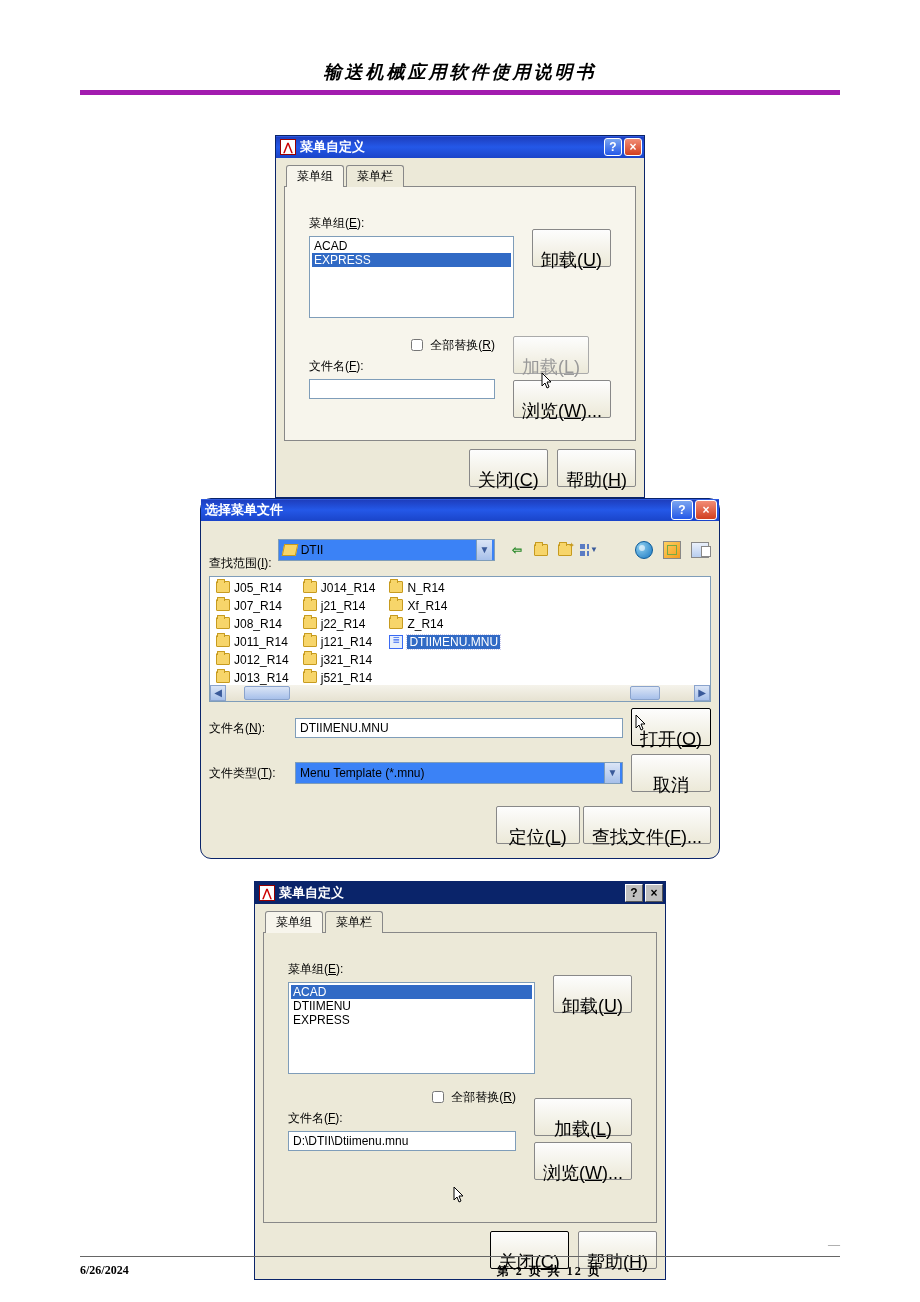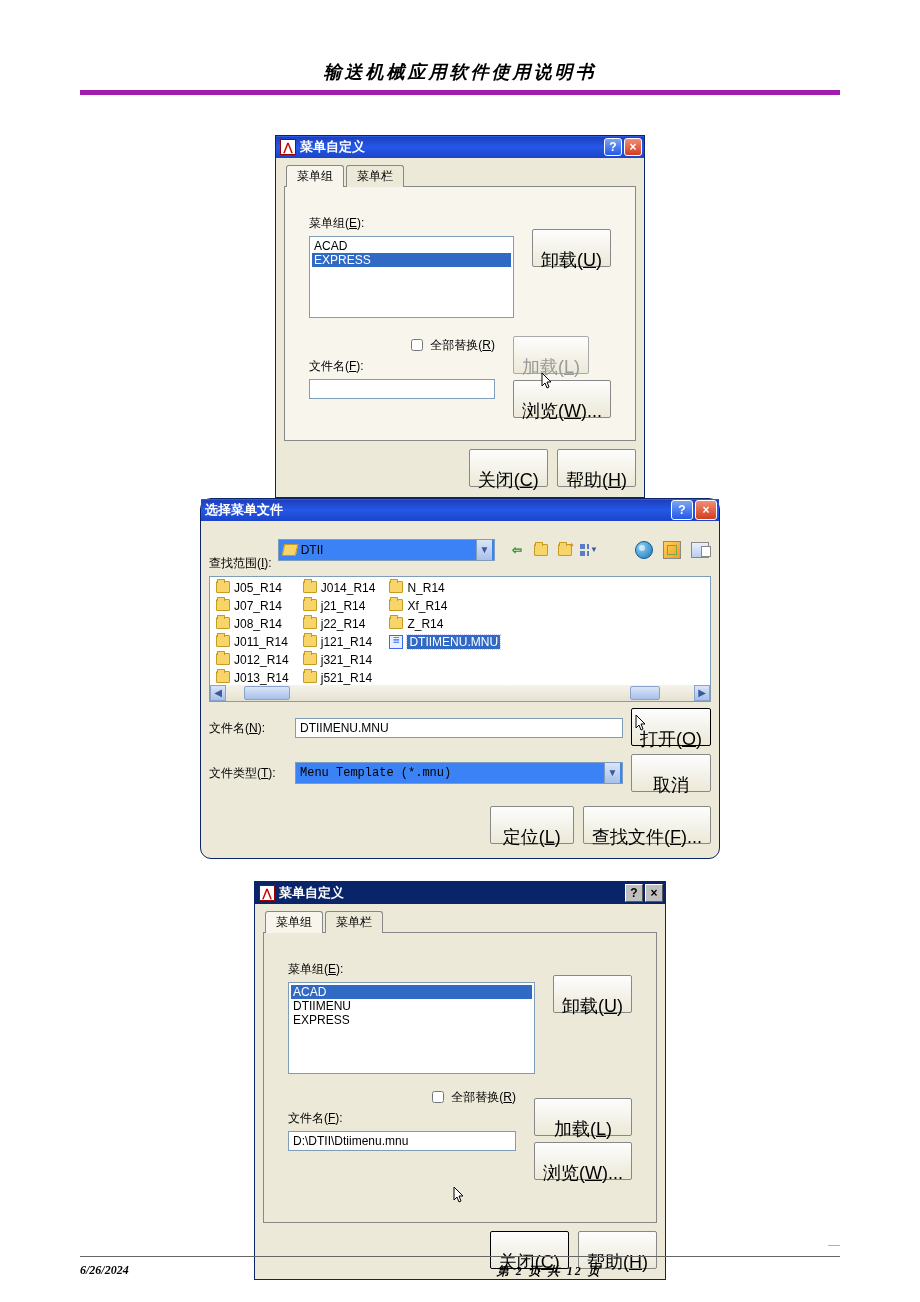--- a/index.html
+++ b/index.html
@@ -200,21 +200,21 @@
   .mnu-icon::after { content:"≣"; font-size:9px; color:#3a6af3; position:absolute; top:-1px; left:2px;}
   .fl-item.selected .fl-label { background:#316ac5; color:#fff; outline:1px dotted #cce; padding:0 2px;}
   .hscroll { position:absolute; left:0; right:0; bottom:0; height:16px; background:linear-gradient(180deg,#f5f3eb,#e6e2d1); display:flex; justify-content:space-between;}
   .hscroll .sbtn { width:16px;background:linear-gradient(180deg,#dbe5f6,#a7c0ea);border:1px solid #8aa3cc; text-align:center;font-size:10px;line-height:14px;color:#3a5a9a;}
   .hscroll .thumb { position:absolute; left:34px; width:46px; top:1px; bottom:1px; background:linear-gradient(180deg,#dbe5f6,#a7c0ea); border:1px solid #8aa3cc; border-radius:2px;}
   .hscroll .thumb.r { left:auto; right:50px; width:30px;}
 
   .fd-inputs { padding:6px 8px 12px 8px; display:grid; grid-template-columns:78px 1fr 80px; gap:6px 8px; align-items:center;}
   .fd-inputs .xp-button { min-width:64px; }
   .fd-btm { padding: 2px 8px 12px 8px; text-align:right;}
-  .fd-btm .xp-button{ margin-left:6px; min-width:84px;}
+  .fd-btm .xp-button{ margin-left:0; min-width:84px;}
 
   
   .dlg3-wrap { display:flex; justify-content:center; margin-top:22px;}
   .dlg3 { width: 412px; }
   .dlg3 .xp-titlebar { background:linear-gradient(180deg,#0a246a,#0a246a);}
   .dlg3 .title-btn{ background:#c0c0c0; color:#000; border:1px solid #fff; border-right-color:#555; border-bottom-color:#555; border-radius:0;}
   .dlg3 .xp-tabpanel { background:#ece9d8; }
   .dlg3 .row { display:flex; gap:18px; }
   .dlg3 .col-main { flex:1; }
   .dlg3 .col-btn { display:flex; flex-direction:column; gap:6px; padding-top:14px;}
@@ -224,21 +224,21 @@
     position:absolute; width:14px; height:18px; pointer-events:none;
   }
   .cursor svg { display:block; }
 
   .footer {
     position:absolute; left:80px; right:80px; bottom:40px;
     font-size:12px; font-family:"SimSun",serif;
   }
   .footer .line1 { border-bottom:1px solid #666; text-align:right; padding-bottom:4px; margin-bottom:6px; letter-spacing:0;}
   .footer .dash { color:#888; }
-  .footer .line2 { display:flex; justify-content:space-between; font-weight:bold;font-style:italic; }
+  .footer .line2 { display:flex; justify-content:space-between; font-weight:bold; }
   .footer .pg { margin-left:130px; letter-spacing:2px;}
 </style>
 </head>
 <body>
 
 <div class="page">
 
   <div class="doc-title">输送机械应用软件使用说明书</div>
 
   <div class="dlg1-wrap">
@@ -449,21 +449,21 @@
             <svg width="14" height="18" viewBox="0 0 14 18">
                 <path d="M1 1 L1 14 L4 11 L6 16 L8 15 L6 10 L10 10 Z" fill="#fff" stroke="#000" stroke-width="1"></path>
               </svg>
           </div>
         </div>
 
         <span>
           <span>文件类型</span>(<span class="hot">T</span>):
         </span>
         <div class="combo">
-          <span style="flex:1;font-family:Liberation Mono, monospace;">Menu Template (*.mnu)</span>
+          <span style="flex:1;">Menu Template (*.mnu)</span>
           <span class="drop">▼</span>
         </div>
         <button class="xp-button">取消</button>
       </div>
 
       <div class="fd-btm">
         <button class="xp-button">
           <span>定位</span>(<span class="hot">L</span>)
         </button>
         <button class="xp-button">

